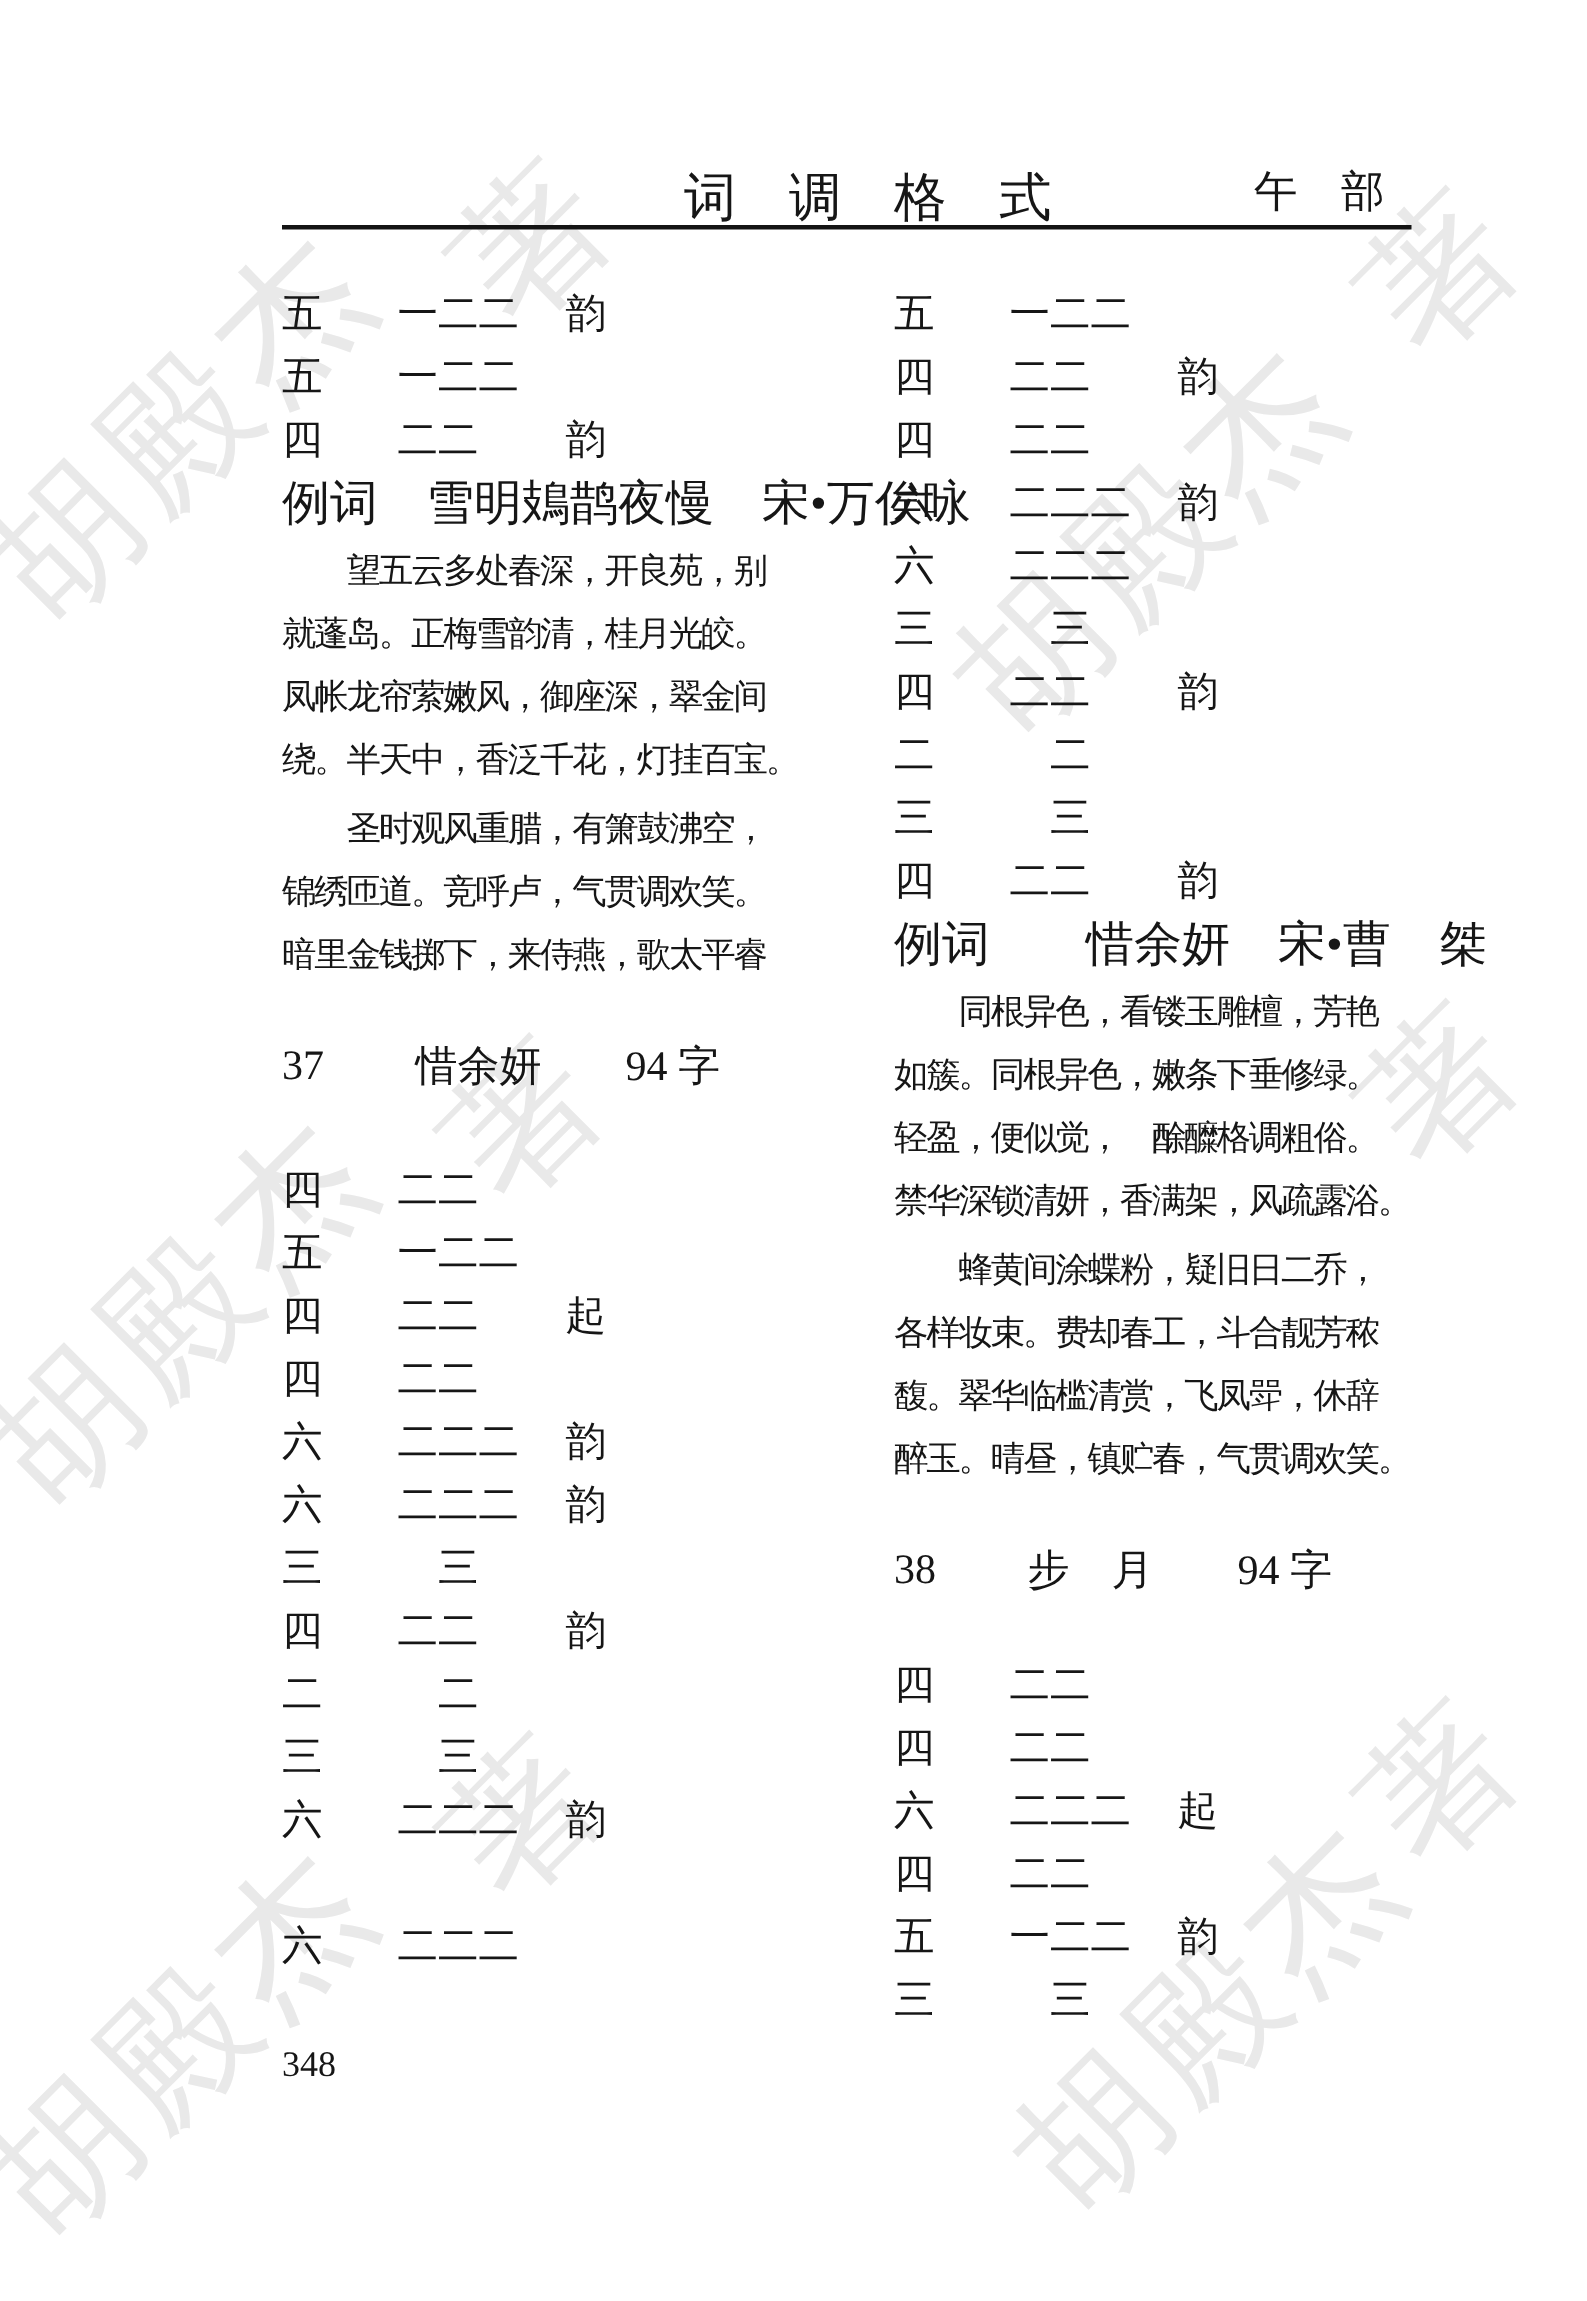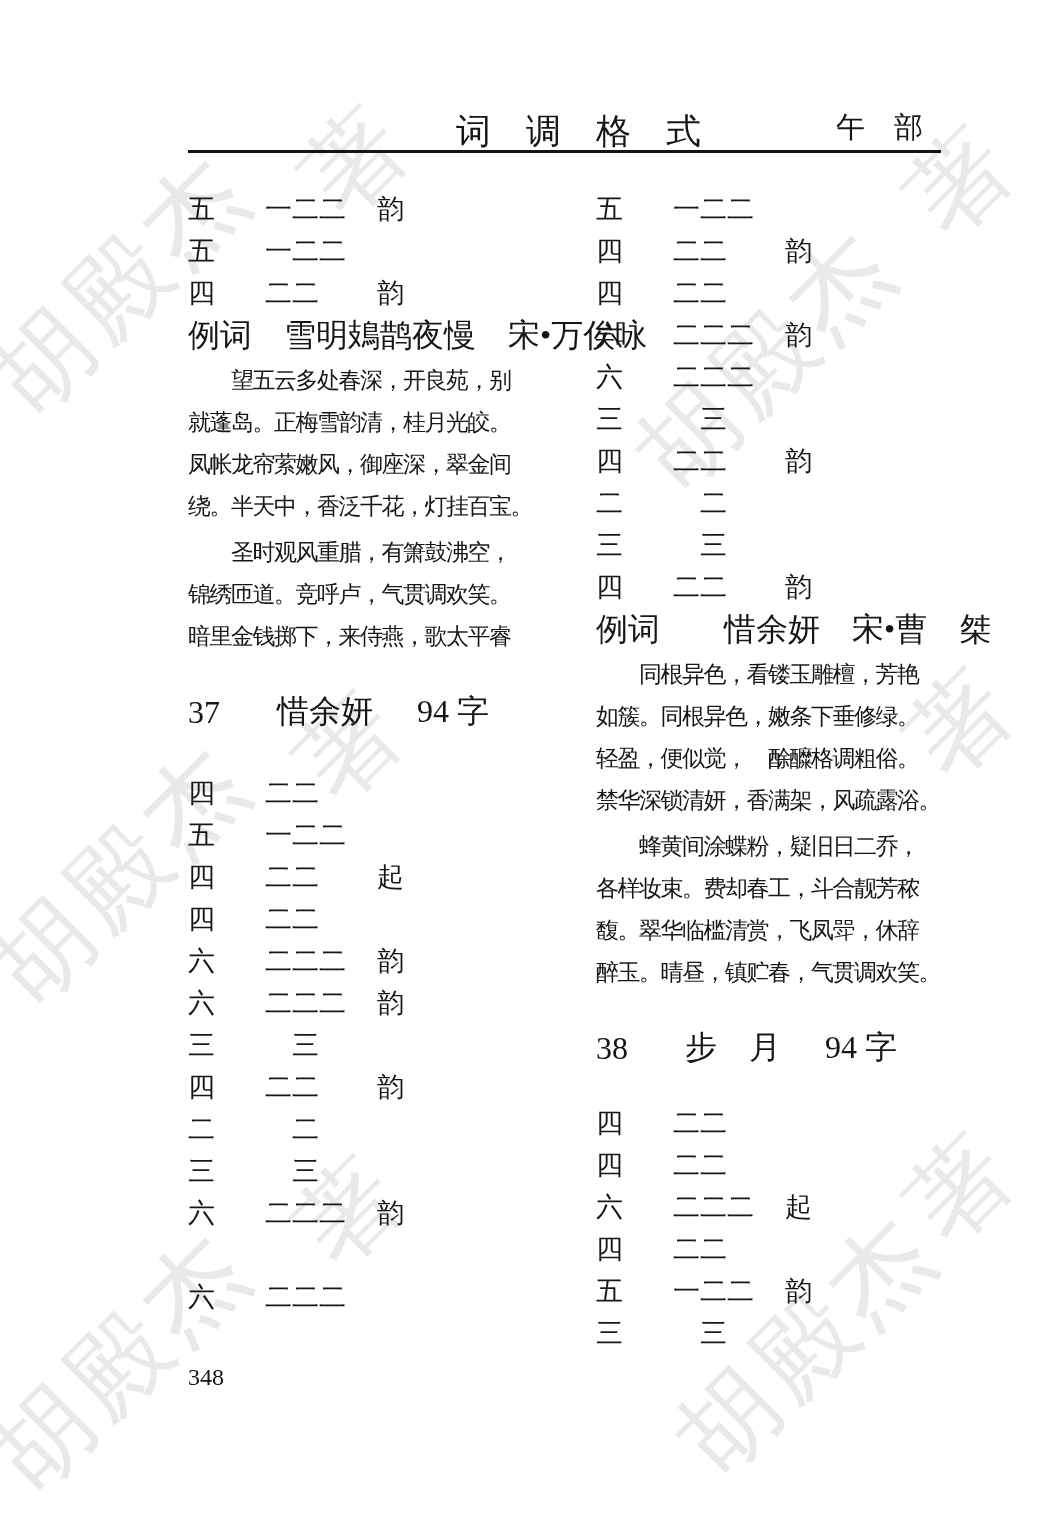--- a/index.html
+++ b/index.html
@@ -19,21 +19,21 @@
   .rule{position:absolute;left:188px;width:753px;top:150px;height:3px;background:#141414;z-index:2;}
   .col{position:absolute;top:188px;z-index:2;}
   .col-left{left:188px;width:376px;}
   .col-right{left:596px;width:370px;}
   .pattern-line{display:grid;grid-template-columns:77px 112px 1fr;height:42px;align-items:center;font-size:27px;}
   .pattern-line span{white-space:pre;}
   .example-line{height:42px;line-height:42px;font-size:32px;white-space:pre;}
   .para{margin-top:4px;}
   .para-line{height:42px;line-height:42px;font-size:23px;letter-spacing:-1.5px;white-space:pre;}
   .heading{display:grid;grid-template-columns:89px 140px 1fr;height:42px;align-items:center;
-           font-size:32px;margin-top:32px;margin-bottom:40px;}
+           font-size:28px;margin-top:32px;margin-bottom:40px;}
   .heading span{white-space:pre;}
   .col-right .heading{margin-bottom:34px;}
   .page-number{position:absolute;left:188px;width:753px;top:1364px;font-size:24px;z-index:2;}
 </style>
 </head>
 <body>
 
 <div class="page">
   <div class="watermark-layer" id="wm-layer">
       <div class="wm" style="left: 122px; top: 285px; color: rgb(233, 233, 233);">胡殿杰</div>

